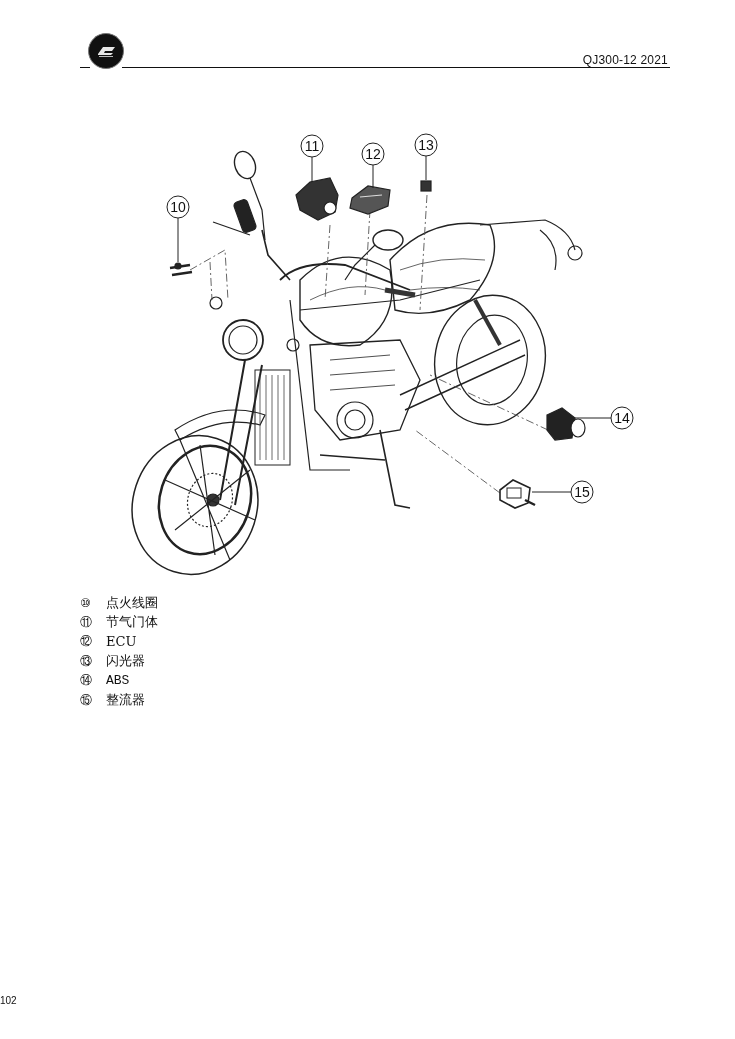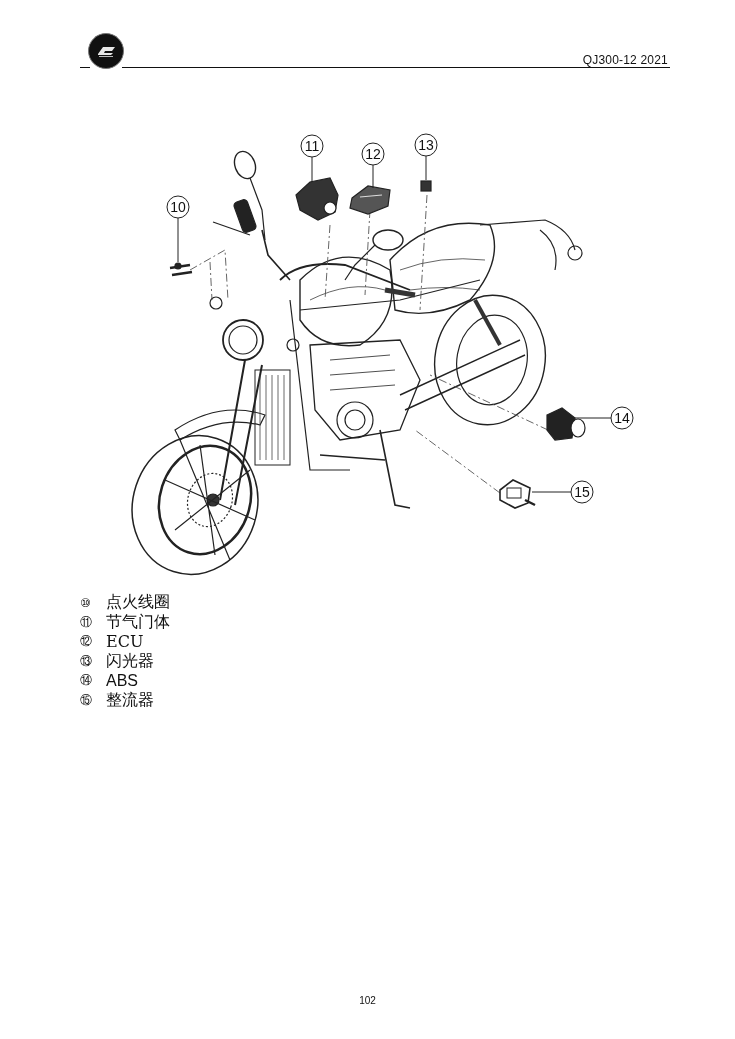--- a/index.html
+++ b/index.html
@@ -6,22 +6,22 @@
   body{width:735px;height:1039px;position:relative;overflow:hidden;font-family:"Liberation Sans",sans-serif;color:#111;}
   .logo{position:absolute;left:88px;top:33px;width:34px;height:34px;border-radius:50%;background:#111;border:1px solid #777;display:flex;align-items:center;justify-content:center;}
   .logo svg{display:block;}
   .hdr-line-l{position:absolute;left:80px;top:67px;width:10px;height:1px;background:#111;}
   .hdr-line{position:absolute;left:122px;top:67px;width:548px;height:1px;background:#111;}
   .doc-code{position:absolute;right:67px;top:53px;font-size:12px;letter-spacing:0.2px;}
   .figure{position:absolute;left:125px;top:120px;width:520px;height:460px;}
   .legend{position:absolute;left:80px;top:593px;}
   .legend-row{display:flex;align-items:center;height:19.5px;font-size:12px;}
   .legend-num{width:26px;font-family:"DejaVu Sans",sans-serif;font-size:12px;}
-  .legend-label{font-family:"DejaVu Serif",serif;font-size:16px;}
-  .page-num{position:absolute;left:0;width:735px;top:995px;text-align:center;font-size:10px;}
+  .legend-label{font-family:"DejaVu Serif",serif;font-size:13px;}
+  .page-num{position:absolute;left:0;width:735px;top:995px;text-align:left;font-size:10px;}
   .callout text{font-family:"Liberation Sans",sans-serif;}
 </style>
 </head>
 <body>
 
 <div class="logo">
   <svg width="22" height="14" viewBox="0 0 22 14">
     <path d="M3 10 L8 3 L20 3 L17 7 L10 7 L9 9 L18 9 L16 11 L3 11 Z" fill="#e8e8e8"></path>
     <rect x="4" y="12" width="14" height="1" fill="#bbb"></rect>
   </svg>
@@ -173,21 +173,21 @@
   <div class="legend-row">
     <span class="legend-num">⑫</span>
     <span class="legend-label">ECU</span>
   </div>
   <div class="legend-row">
     <span class="legend-num">⑬</span>
     <span class="legend-label">闪光器</span>
   </div>
   <div class="legend-row">
     <span class="legend-num">⑭</span>
-    <span class="legend-label" style="font-family:Liberation Sans, sans-serif;">ABS</span>
+    <span class="legend-label" style="font-family:Liberation Mono, monospace;">ABS</span>
   </div>
   <div class="legend-row">
     <span class="legend-num">⑮</span>
     <span class="legend-label">整流器</span>
   </div>
 </div>
 
 <div class="page-num">102</div>
 
 </body></html>

